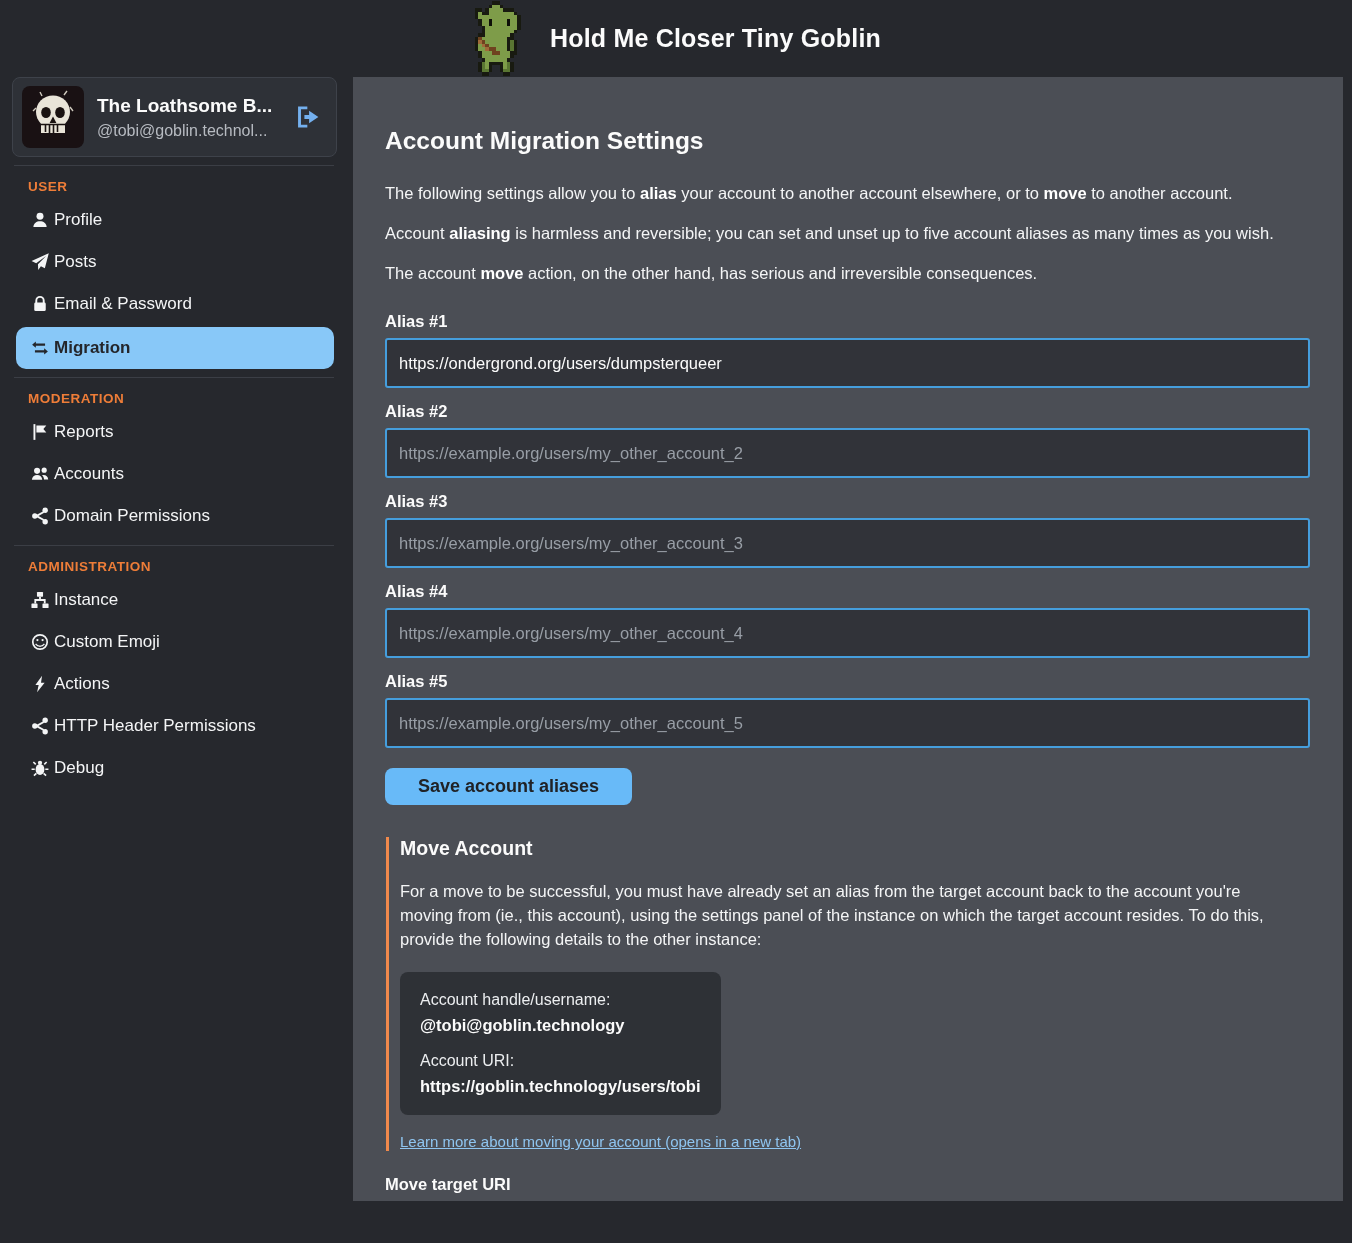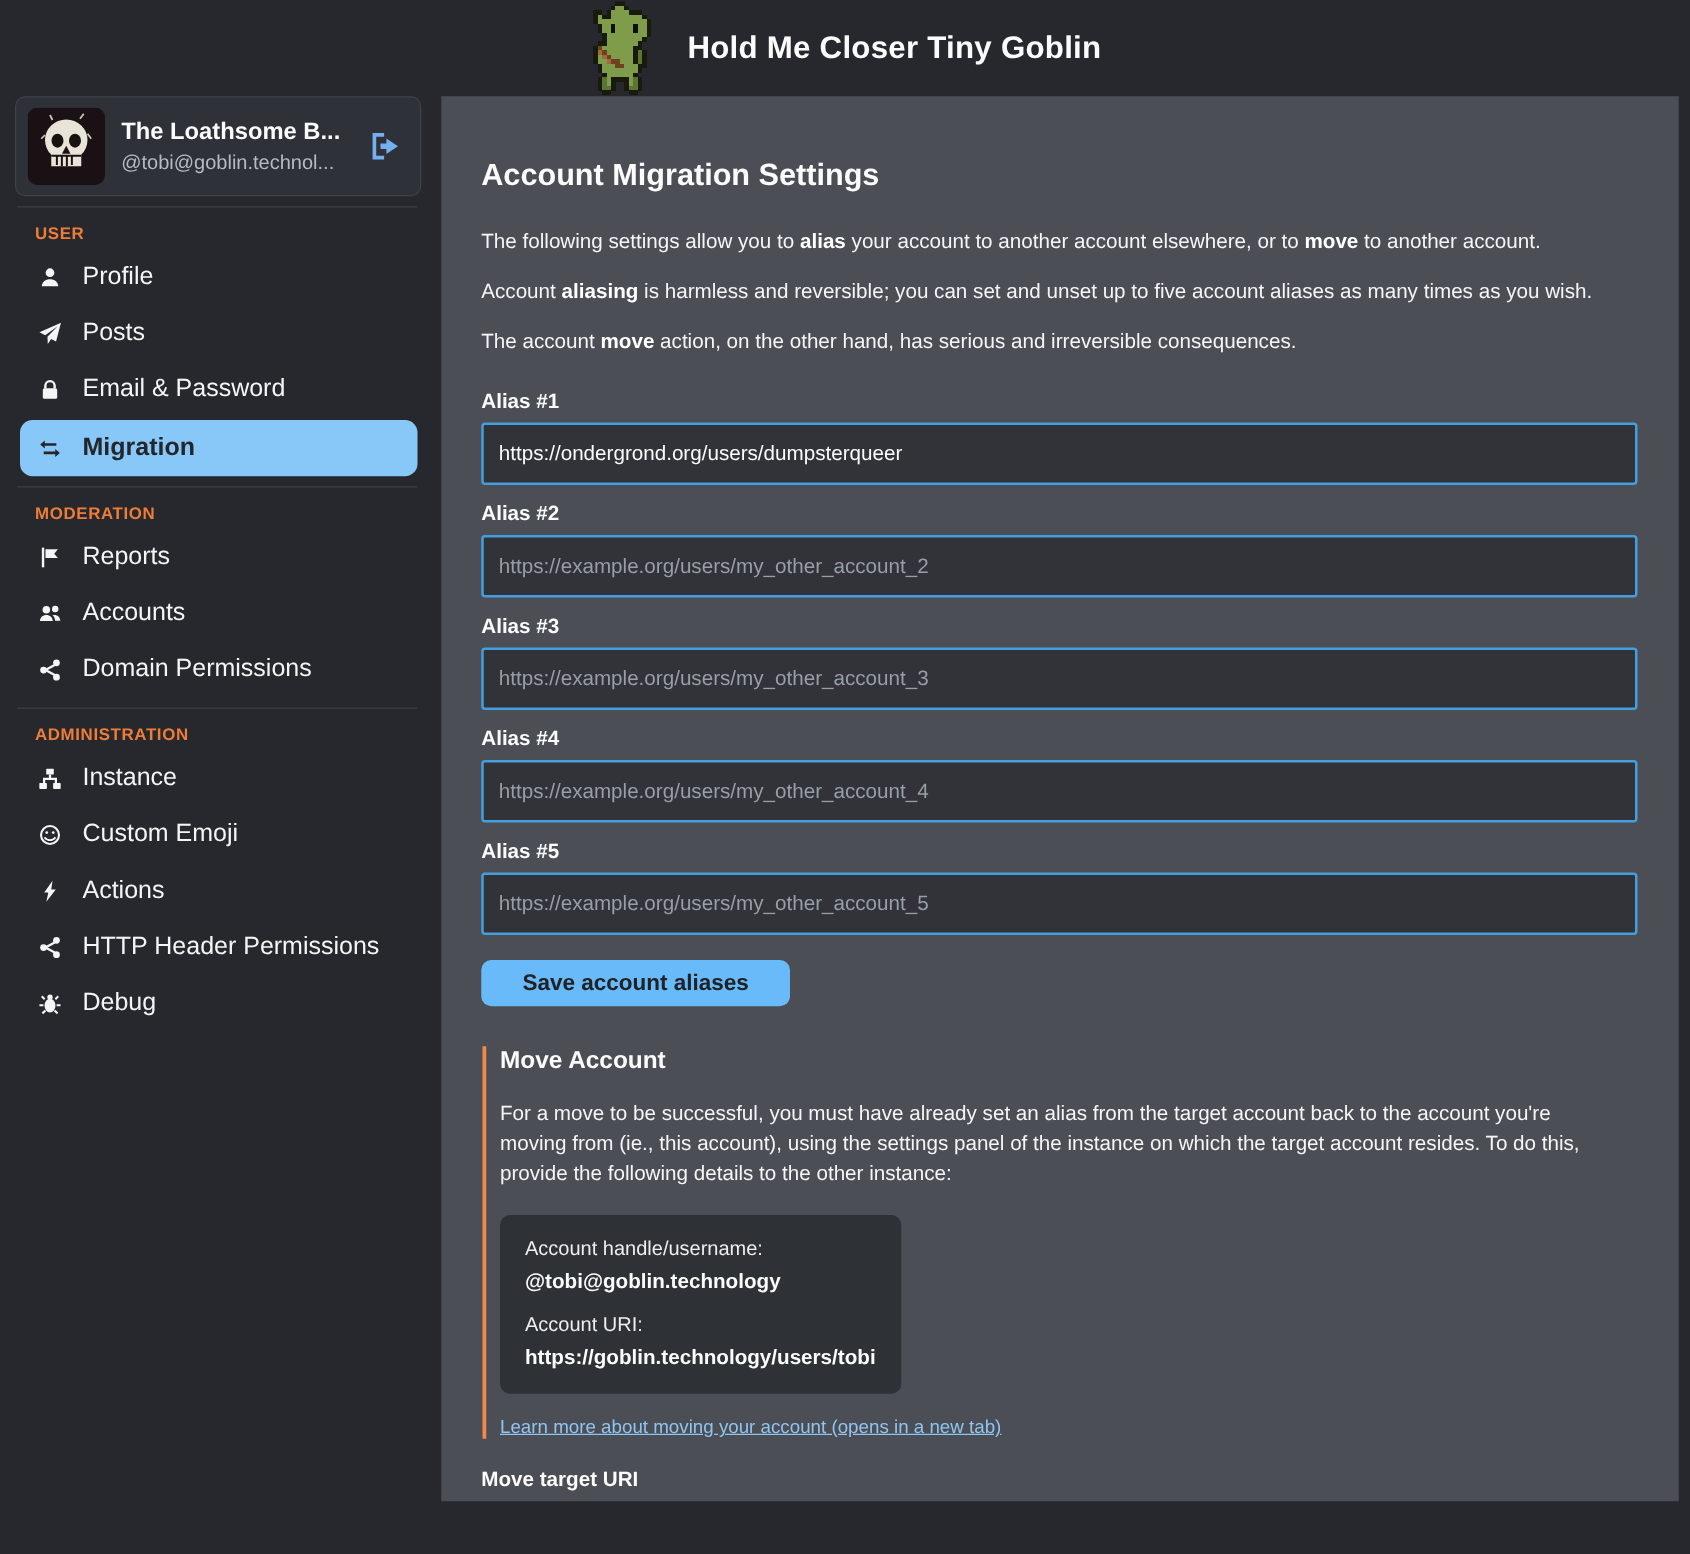--- a/index.html
+++ b/index.html
@@ -47,22 +47,22 @@
   .user-handle{font-size:16px;color:#b7bbc1;margin-top:5px;white-space:nowrap;overflow:hidden;}
   .logout{color:#74b0ee;margin-left:6px;display:flex;cursor:pointer;}
   .logout svg{width:26px;height:26px;}
 
   .sidebar-divider{border-top:1px solid #3b3e45;margin:8px 19px 0 14px;}
   .nav-section-label{
     color:var(--accent-orange,#ee7d38);font-size:13.5px;font-weight:bold;
     letter-spacing:.5px;margin:13px 0 5px 28px;
   }
   .nav-item{
-    display:flex;align-items:center;gap:16px;
-    padding:11px 10px 11px 30px;font-size:20px;cursor:pointer;color:#f4f5f6;
+    display:flex;align-items:center;gap:4px;
+    padding:11px 10px 11px 30px;font-size:17px;cursor:pointer;color:#f4f5f6;
   }
   .nav-icon{width:20px;height:20px;display:inline-flex;align-items:center;justify-content:center;flex-shrink:0;}
   .nav-icon svg{width:18px;height:18px;}
   .nav-item.selected{
     background:var(--nav-selected-bg,#88c8f8);color:#24262b;font-weight:bold;
     border-radius:10px;margin:2px 19px 2px 16px;padding-left:14px;
   }
 
   
   .main-panel h1.page-title{font-size:24.5px;margin:20px 0 27px;font-weight:bold;}

